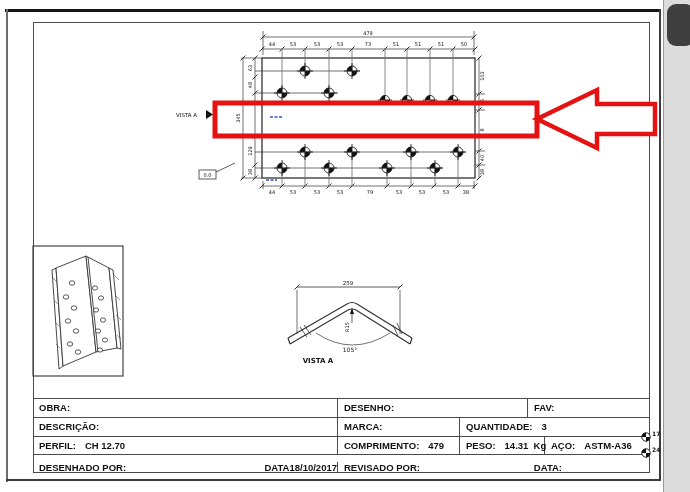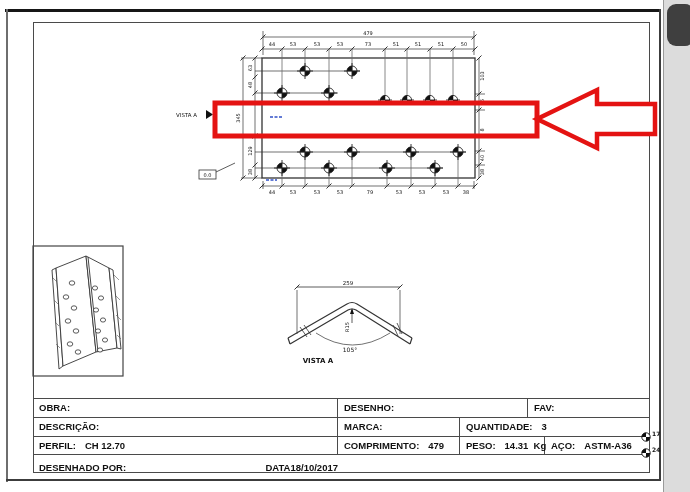--- a/index.html
+++ b/index.html
@@ -61,20 +61,21 @@
     <div class="tb-cell w3"><span>QUANTIDADE:</span><span class="tb-val">3</span></div>
   </div>
   <div class="tb-row">
     <div class="tb-cell w1"><span>PERFIL:</span><span class="tb-val">CH 12.70</span></div>
     <div class="tb-cell w2"><span>COMPRIMENTO:</span><span class="tb-val">479</span></div>
     <div class="tb-cell w3a"><span>PESO:</span><span class="tb-val">14.31  Kg</span></div>
     <div class="tb-cell w3b"><span>AÇO:</span><span class="tb-val">ASTM-A36</span></div>
   </div>
   <div class="tb-row">
     <div class="tb-cell w1"><span>DESENHADO POR:</span><span class="tb-val push-date">DATA18/10/2017</span></div>
+    <div class="tb-cell w4"><span>REVISADO POR:</span><span class="tb-val push-data">DATA:</span></div>
   </div>
 </div>
 
 <svg class="abs drawing-svg" width="690" height="492" viewBox="0 0 690 492">
 
   <g stroke="#333" stroke-width="1" fill="none">
     <rect x="262" y="58" width="213" height="120" stroke-width="1.3"></rect>
 
     <line x1="263" y1="55" x2="263" y2="31" stroke-width="0.7"></line>
       <line x1="474" y1="55" x2="474" y2="31" stroke-width="0.7"></line>

